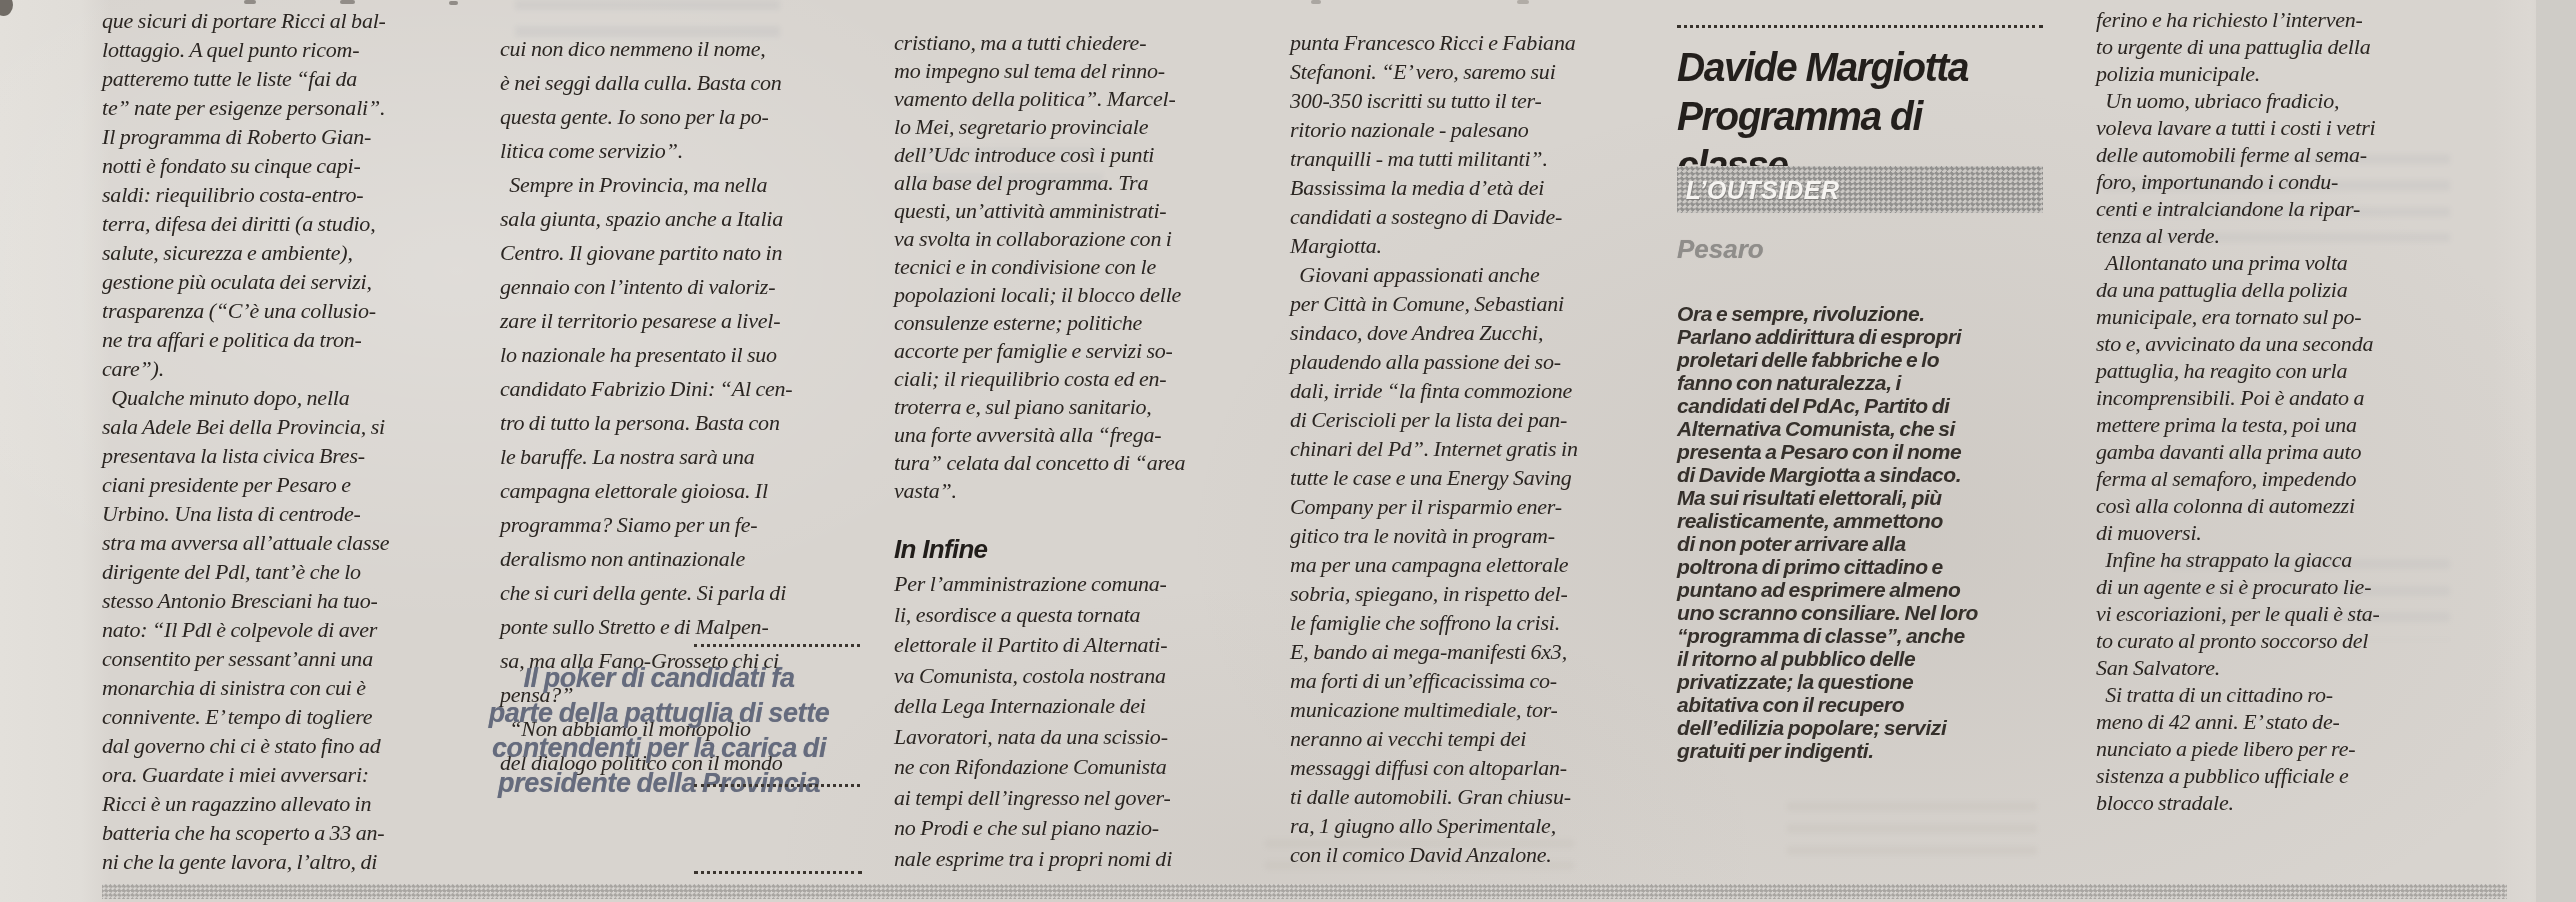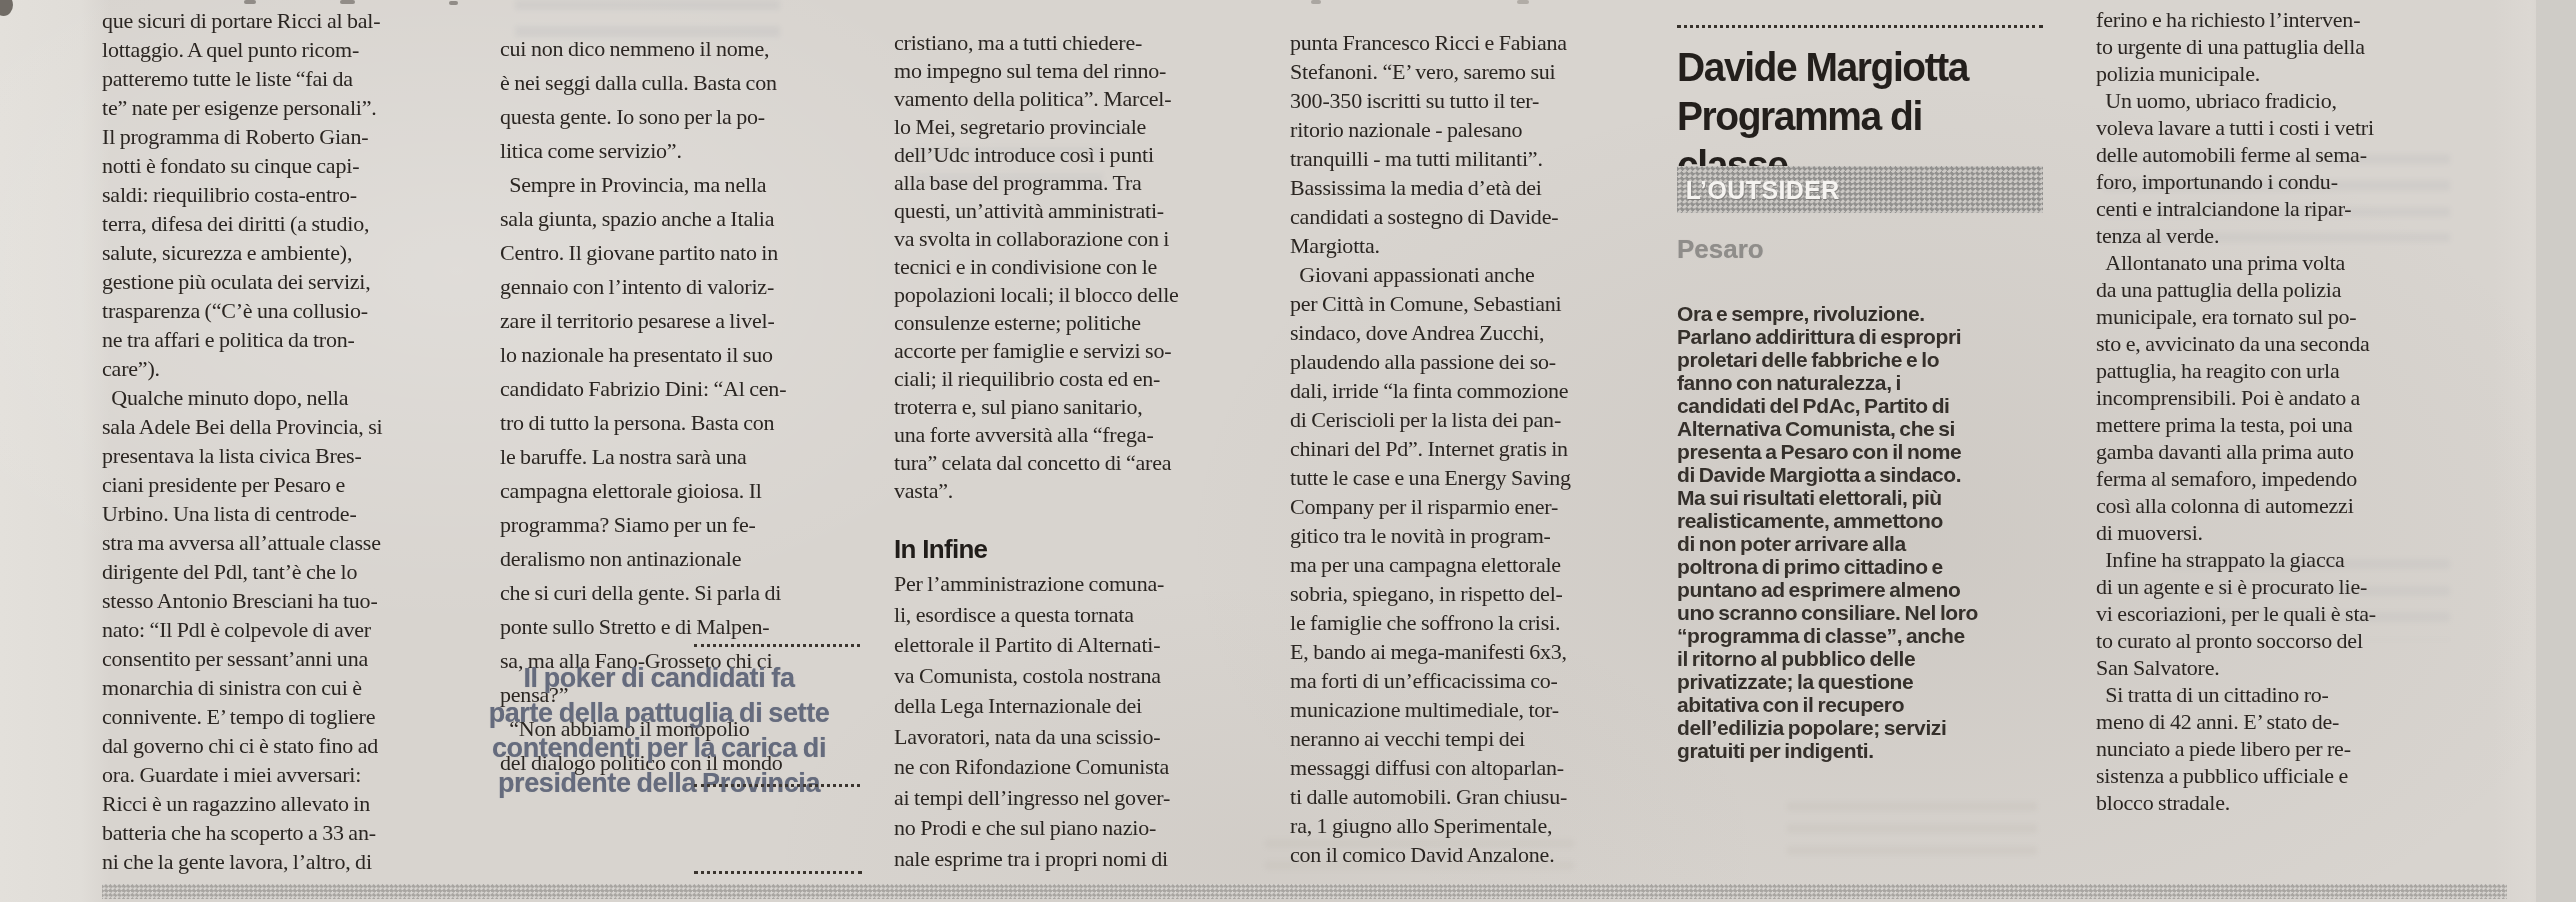--- a/index.html
+++ b/index.html
@@ -4,20 +4,21 @@
 <style>
   html,body{margin:0;padding:0;}
   body{background:#cfccc7;font-family:"Liberation Serif",serif;}
   .page{position:relative;width:2536px;height:903px;overflow:hidden;
         background:#d8d4cf;
         background-image:
           radial-gradient(ellipse 883px 515px at 18% 30%, rgba(255,255,255,0.20), rgba(255,255,255,0) 70%),
           radial-gradient(ellipse 1030px 662px at 75% 60%, rgba(120,110,100,0.10), rgba(120,110,100,0) 70%),
           radial-gradient(ellipse 662px 368px at 50% 95%, rgba(130,120,110,0.08), rgba(130,120,110,0) 75%),
           linear-gradient(90deg, #e3e0db 0px, #e0ddd8 81px, #d8d4cf 110px, #d8d4cf 2494px, #dcd8d3 2530px, #cdc8c2 2576px);
+        font-style: italic;
   }
   
   .col{position:absolute;white-space:pre-line;color:#2b2622;
        font-family:"Liberation Serif",serif;letter-spacing:-0.2px;word-spacing:-0.7px;}
   .c1{left:102px;top:5.9px;width:371px;font-size:22px;line-height:29px;}
   .c2{left:500px;top:32px;width:365px;font-size:22px;line-height:34px;}
   .c3a{left:894px;top:29px;width:365px;font-size:22px;line-height:28px;}
   .c3b{left:894px;top:569px;width:365px;font-size:22px;line-height:30.5px;}
   .c4{left:1290px;top:28px;width:362px;font-size:22px;line-height:29px;}
   .c6{left:2096px;top:5.9px;width:363px;font-size:22px;line-height:27px;}

